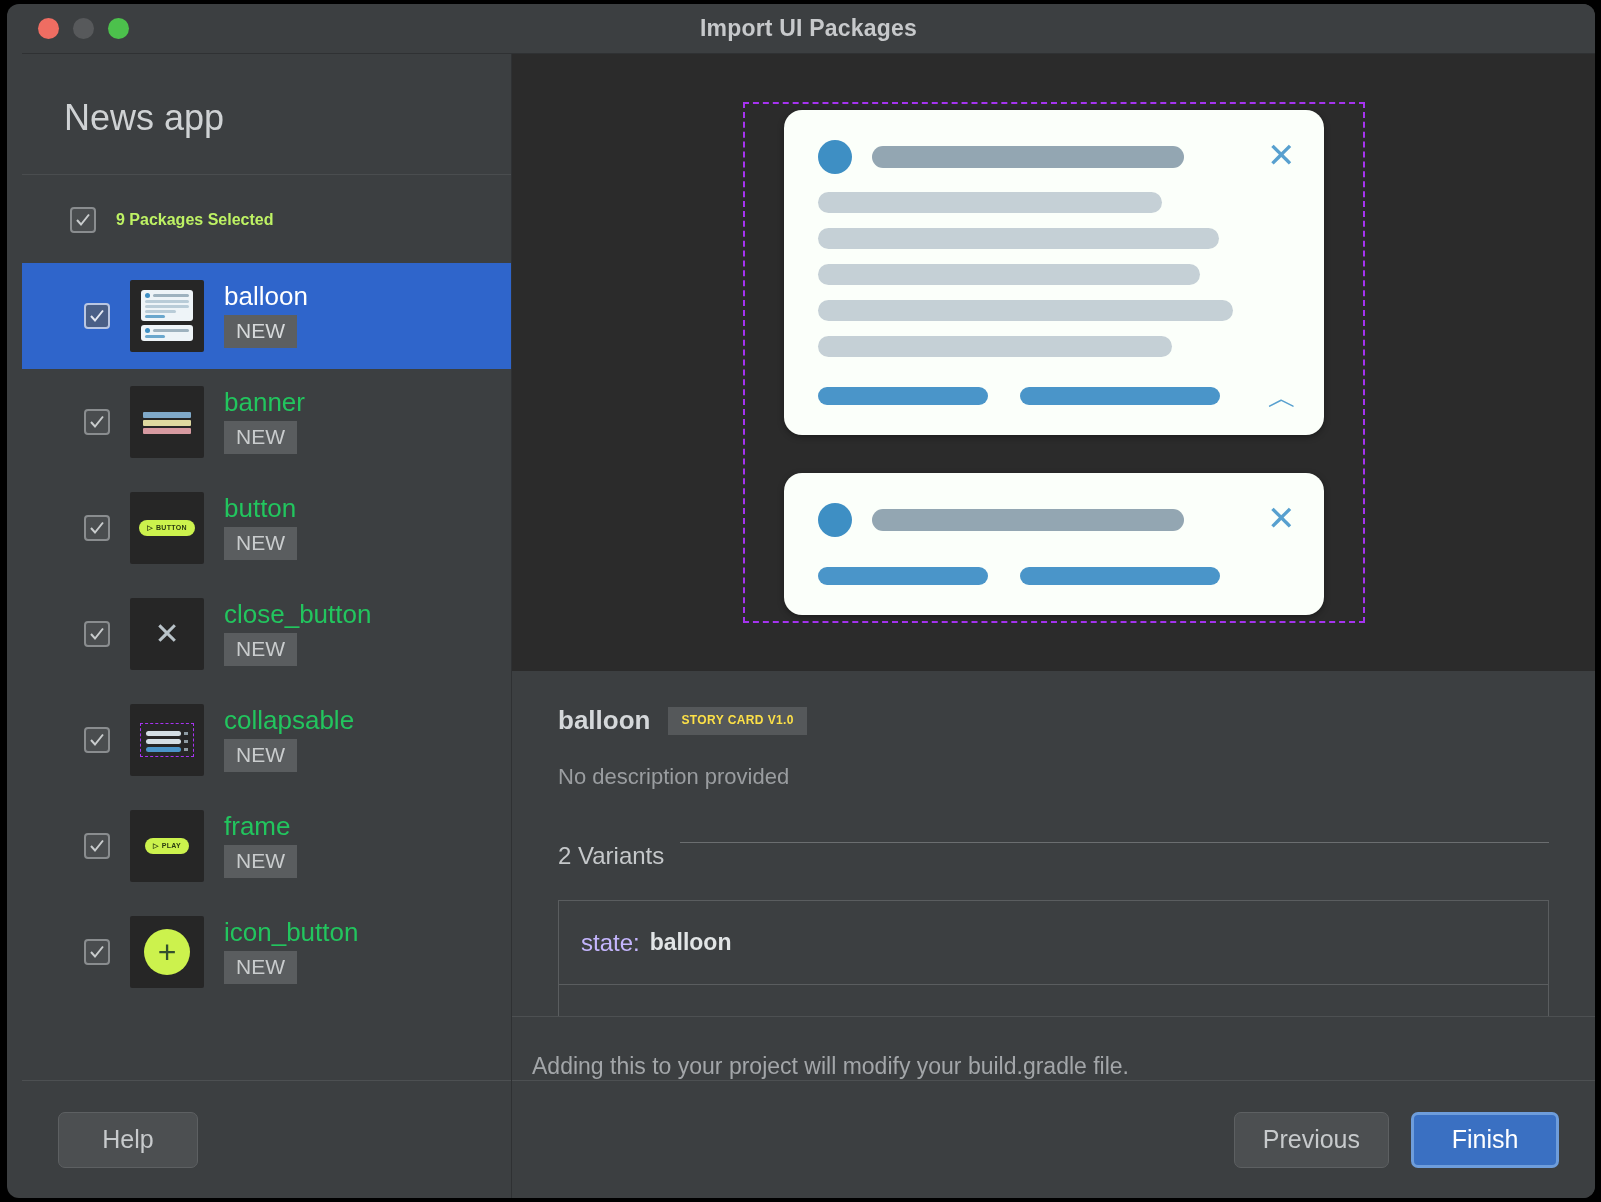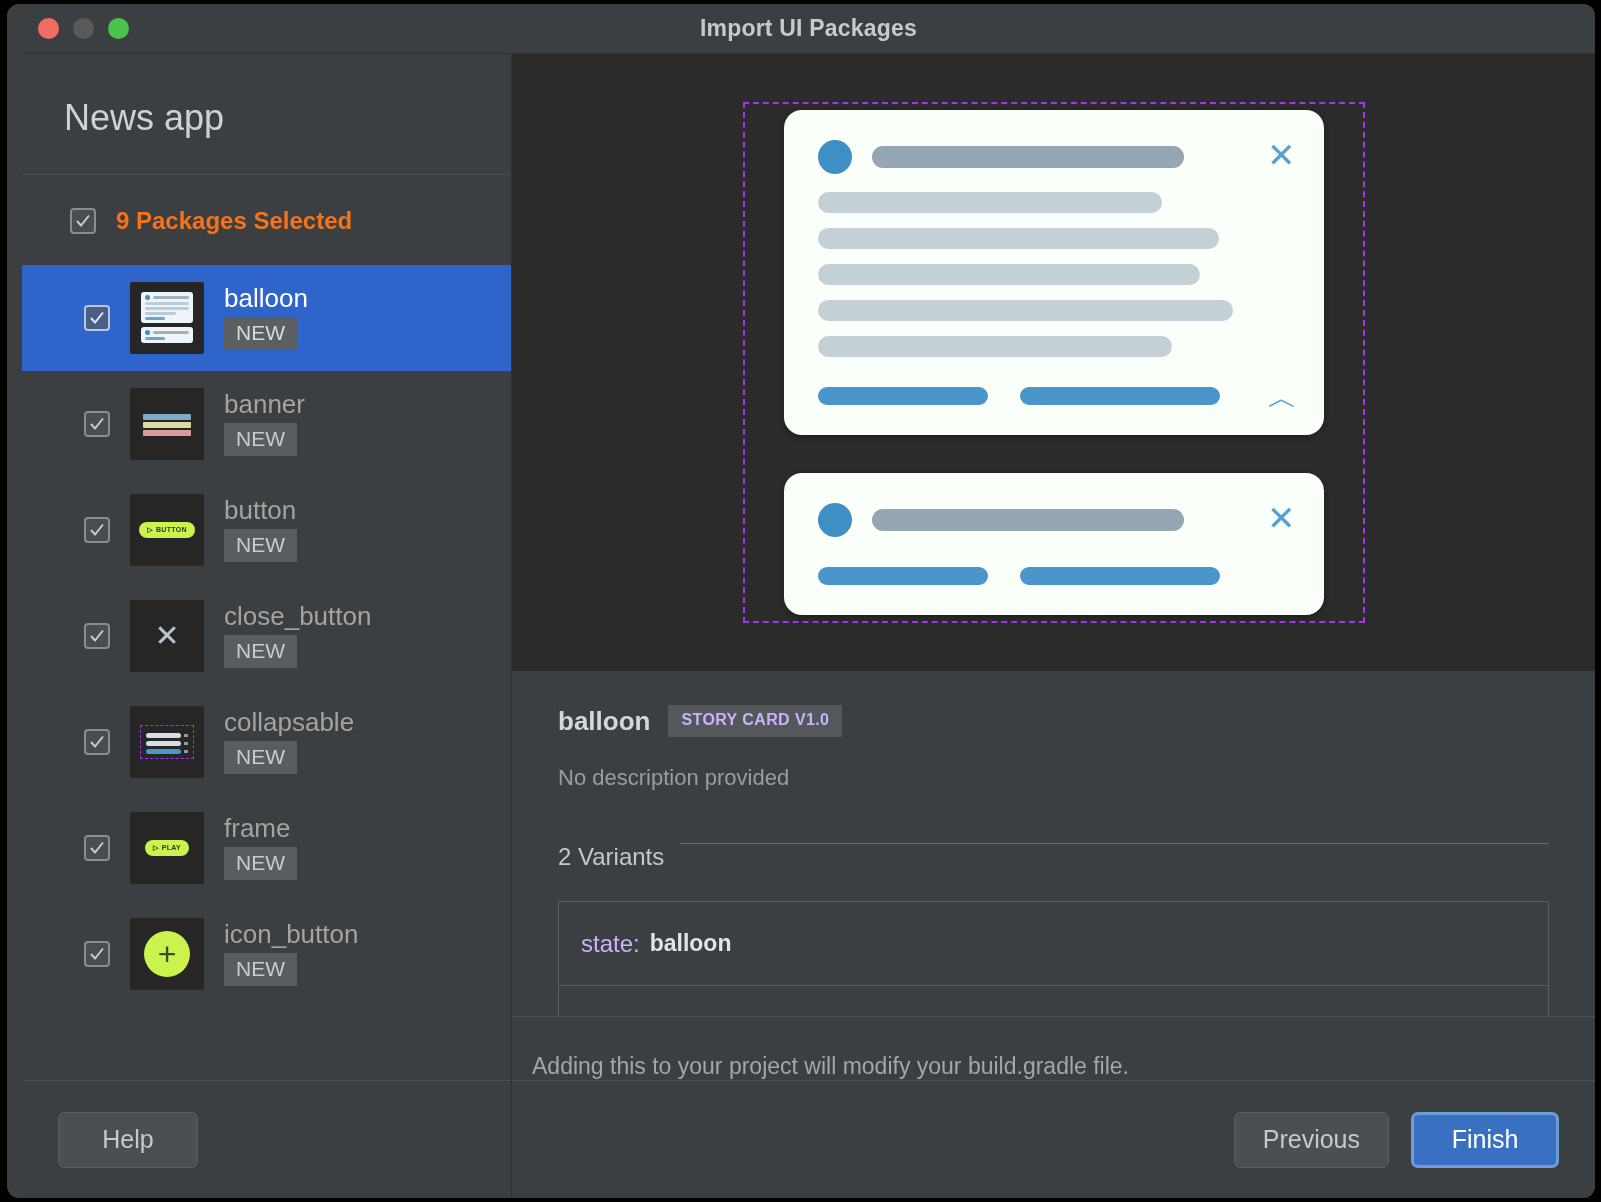--- a/index.html
+++ b/index.html
@@ -51,38 +51,38 @@
     display: flex; align-items: center; gap: 20px;
     padding: 32px 42px 30px 48px;
   }
   .cbox {
     width: 26px; height: 26px; flex: 0 0 26px;
     border: 2px solid #8a8d8f; border-radius: 4px;
     background: #4a4d4f;
     display: flex; align-items: center; justify-content: center;
   }
   .cbox svg { width: 18px; height: 18px; }
-  .select-label { font-size: 24px; font-weight: bold; color: #f97316; }
+  .select-label { font-size: 16px; font-weight: bold; color: #bef264; }
   .pkg-list { flex: 1; overflow: hidden; position: relative; }
   .pkg {
     display: flex; align-items: center; gap: 20px;
     padding: 0 16px 0 62px;
     height: 106px;
   }
   .pkg.selected { background: #2f65cb; }
   .pkg .cbox { border-color: #8a8d8f; }
   .pkg.selected .cbox { border-color: #b9c6e2; background: #4a5f86; }
   .thumb {
     width: 74px; height: 72px; flex: 0 0 74px;
     background: #262626; border-radius: 2px;
     display: flex; align-items: center; justify-content: center;
     overflow: hidden; position: relative;
   }
   .pkg-meta { display: flex; flex-direction: column; gap: 6px; }
-  .pkg-name { font-size: 26px; color: #a3a3a3; line-height: 1; }
+  .pkg-name { font-size: 26px; color: #22c55e; line-height: 1; }
   .pkg.selected .pkg-name { color: #ffffff; }
   .badge {
     align-self: flex-start;
     background: #5a5d5f; color: #c9cccd;
     font-size: 21px; padding: 5px 12px 7px 12px;
     line-height: 1;
   }
   .pkg.selected .badge { background: #5c5f61; color: #d6d9da; }
   
   .right { flex: 1; display: flex; flex-direction: column; min-width: 0; }
@@ -121,22 +121,22 @@
   .actions .bar.action:nth-child(1) { width: 170px; }
   .actions .bar.action:nth-child(2) { width: 200px; }
   
   .detail {
     flex: 1; background: #3c3f41;
     padding: 34px 46px 0 46px; min-height: 0; overflow: hidden;
   }
   .detail-head { display: flex; align-items: center; gap: 18px; }
   .detail-name { font-size: 26px; font-weight: bold; color: #d5d8da; }
   .chip {
-    background: #55585a; color: #c4b5fd;
-    font-size: 16px; font-weight: bold; letter-spacing: .4px;
+    background: #55585a; color: #fde047;
+    font-size: 12px; font-weight: bold; letter-spacing: .4px;
     padding: 7px 13px 9px 13px; line-height: 1;
   }
   .detail-desc { font-size: 22px; color: #9a9da0; margin-top: 28px; }
   .variants-head { display: flex; align-items: flex-start; gap: 16px; margin-top: 52px; }
   .variants-title { font-size: 24px; color: #c5c8ca; white-space: nowrap; }
   .rule { flex: 1; height: 1px; background: #6b6e70; }
   .vtable { margin-top: 30px; border: 1px solid #5a5d5f; border-bottom: none; }
   .vrow {
     height: 84px; display: flex; align-items: center;
     padding-left: 22px; border-bottom: 1px solid #5a5d5f;

